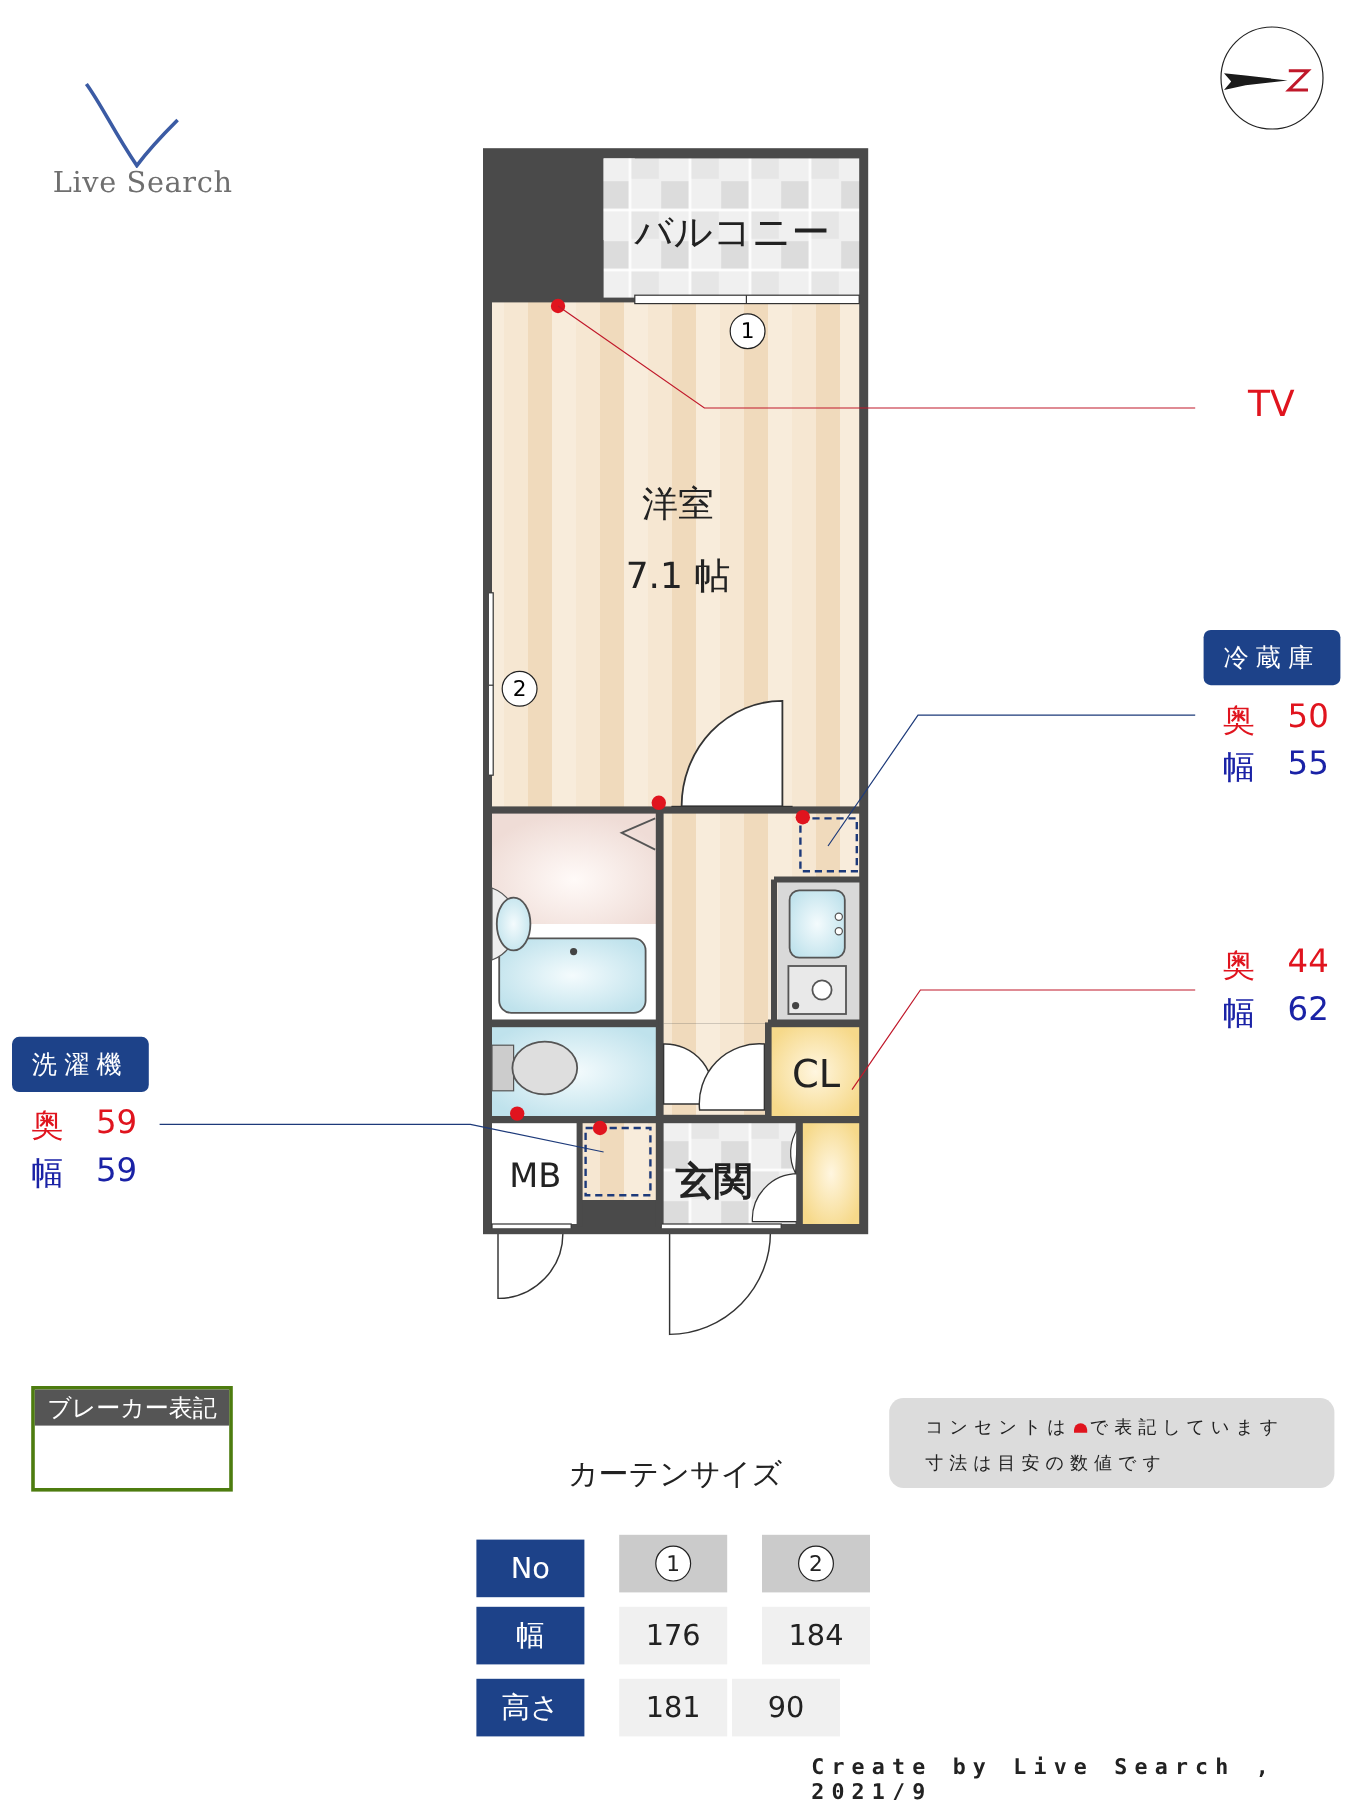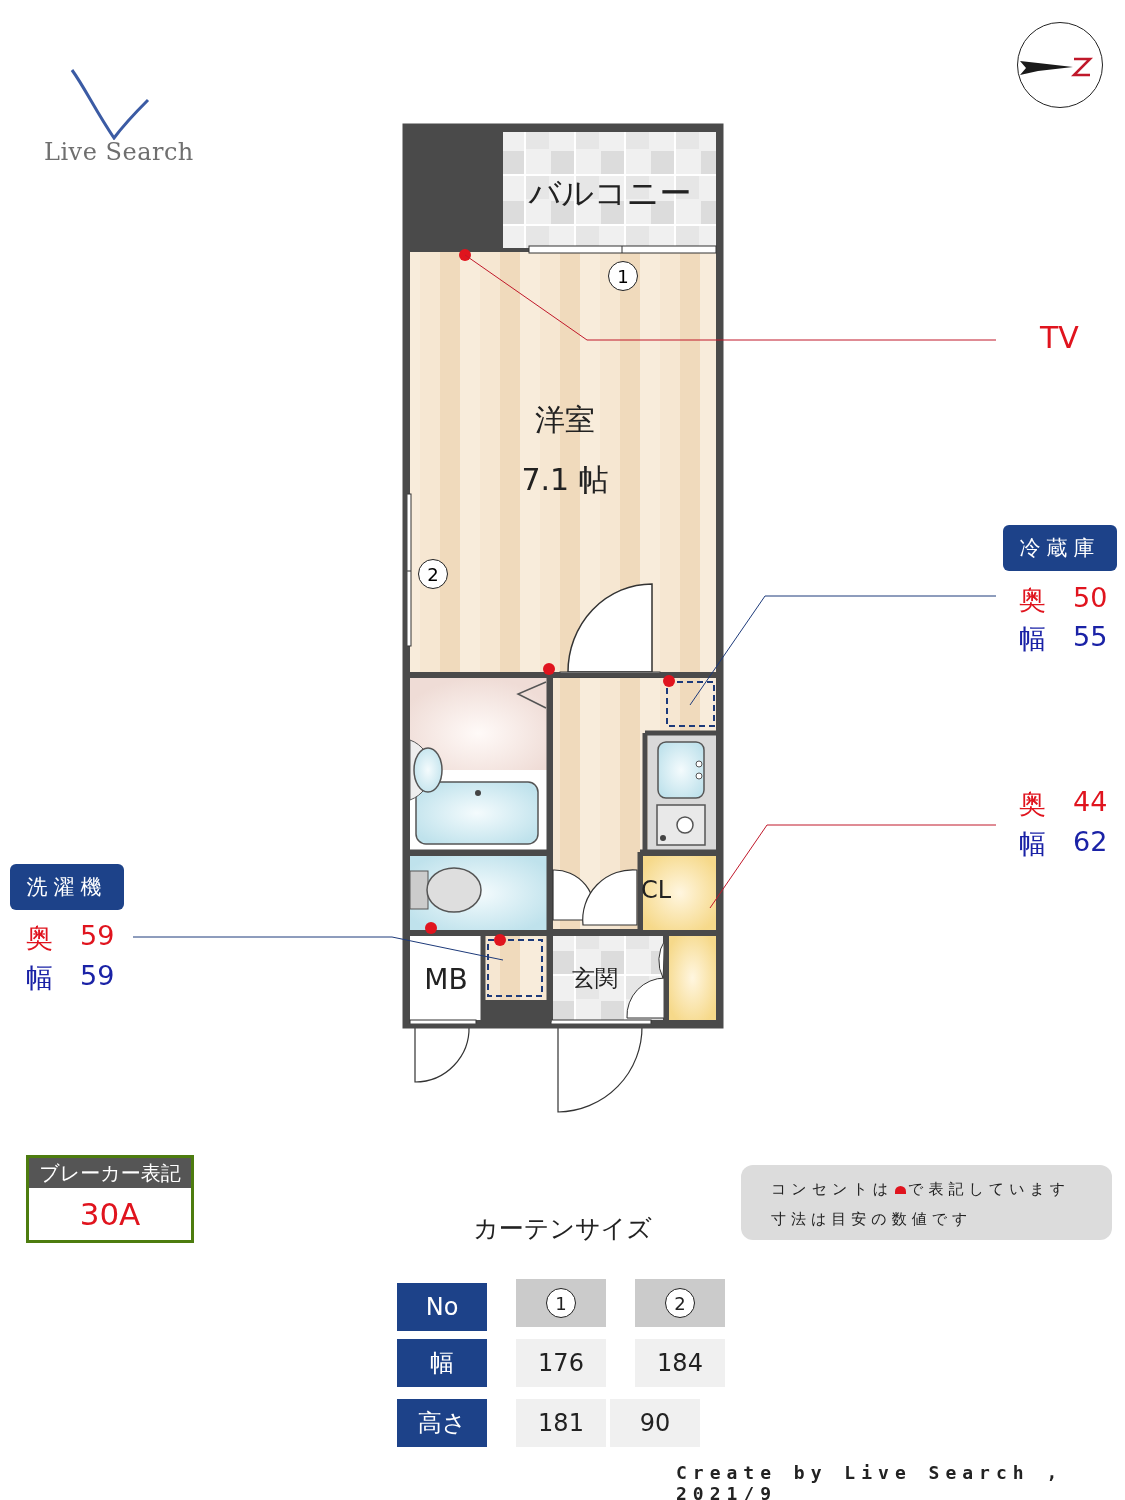--- a/index.html
+++ b/index.html
@@ -162,23 +162,23 @@
 
   <polyline points="465,255 587,340 996,340" fill="none" stroke="#c0182a" stroke-width="1"></polyline>
   <polyline points="690,705 765,596 996,596" fill="none" stroke="#1d3a7a" stroke-width="1"></polyline>
   <polyline points="710,908 767,825 996,825" fill="none" stroke="#c0182a" stroke-width="1"></polyline>
   <polyline points="133,937 392,937 503,960" fill="none" stroke="#1d3a7a" stroke-width="1"></polyline>
 </svg>
 
 <div class="abs room-label" style="left:520px;top:172px;width:180px;font-size:32px;">バルコニー</div>
 <div class="abs room-label" style="left:500px;top:400px;width:130px;">洋室</div>
 <div class="abs room-label" style="left:490px;top:460px;width:150px;">7.1 帖</div>
-<div class="abs room-label" style="left:624px;top:876px;width:64px;font-size:24px;">CL</div>
+<div class="abs room-label" style="left:648px;top:876px;width:64px;font-size:32px;">CL</div>
 <div class="abs room-label" style="left:412px;top:963px;width:68px;font-size:28px;">MB</div>
-<div class="abs room-label" style="left:553px;top:963px;width:84px;font-size:23px;">玄関</div>
+<div class="abs room-label" style="left:553px;top:963px;width:84px;font-size:32px;font-weight:bold;">玄関</div>
 
 <div class="abs circ" style="left:608px;top:261px;">1</div>
 <div class="abs circ" style="left:418px;top:559px;">2</div>
 
 <div class="abs red" style="left:1040px;top:320px;font-size:30px;">TV</div>
 
 <div class="abs tag-box" style="left:1003px;top:525px;width:114px;height:46px;">
   <span>冷蔵庫</span>
 </div>
 <div class="abs dim-row red" style="left:1019px;top:582px;">
@@ -206,21 +206,20 @@
   <span class="k">奥</span>
   <span>59</span>
 </div>
 <div class="abs dim-row blue" style="left:26px;top:960px;">
   <span class="k">幅</span>
   <span>59</span>
 </div>
 
 <div class="abs breaker">
   <div class="hd">ブレーカー表記</div>
-  <div class="val">30A</div>
 </div>
 
 <div class="abs note">
   <div style="top:15px;">
     <span>コンセントは</span><span class="dot"></span><span>で表記しています</span>
   </div>
   <div style="top:45px;">寸法は目安の数値です</div>
 </div>
 
 <div class="abs curtain-title">カーテンサイズ</div>

